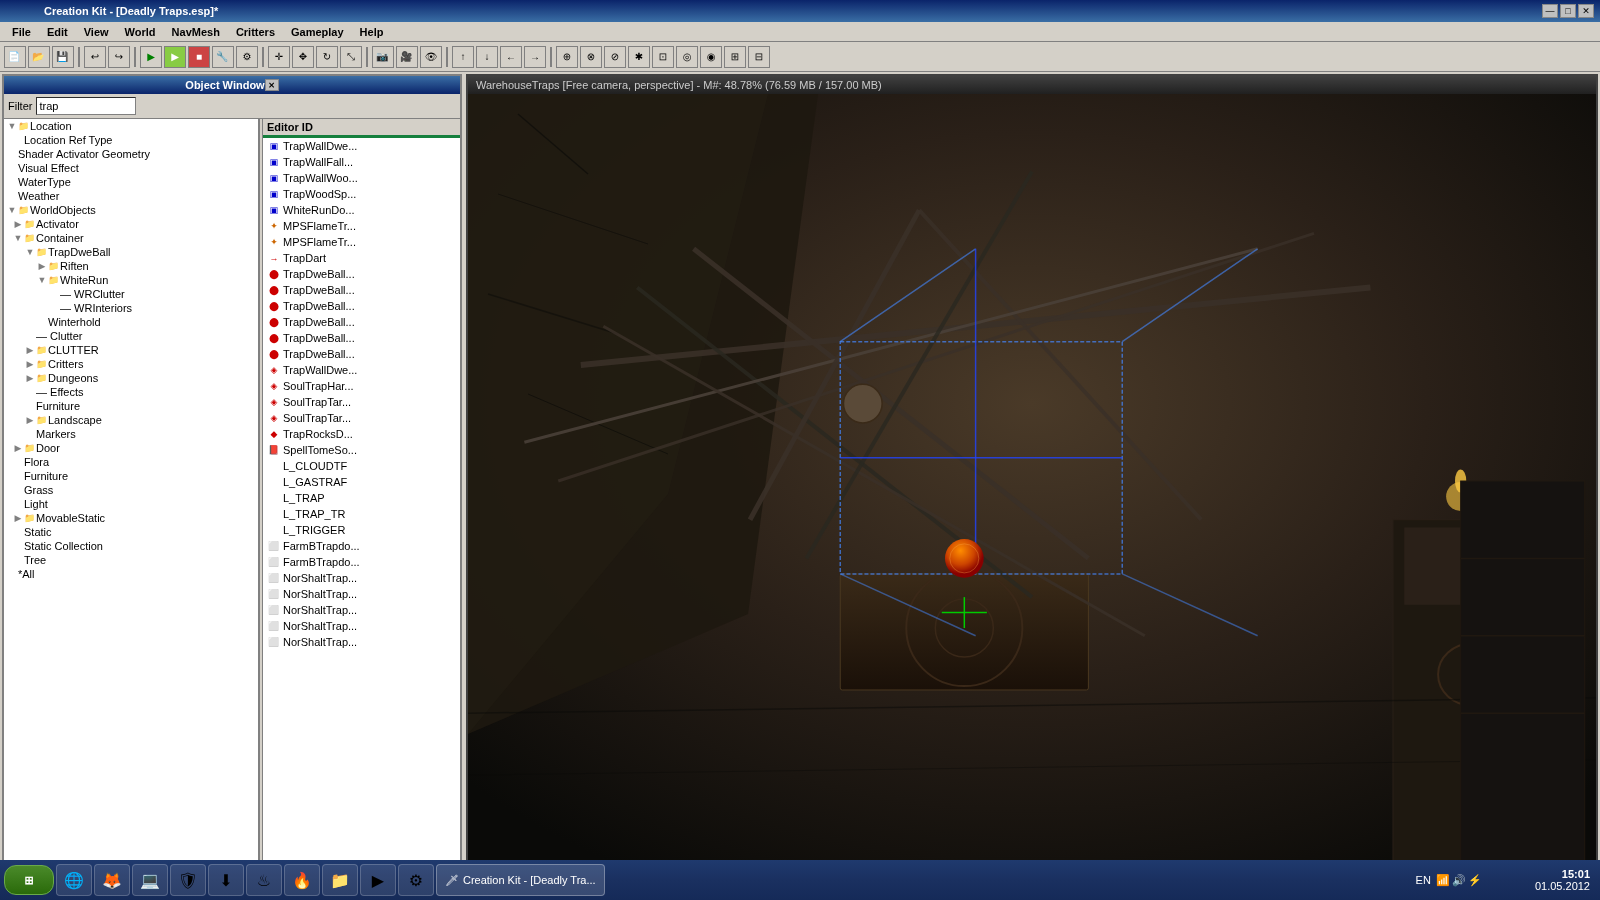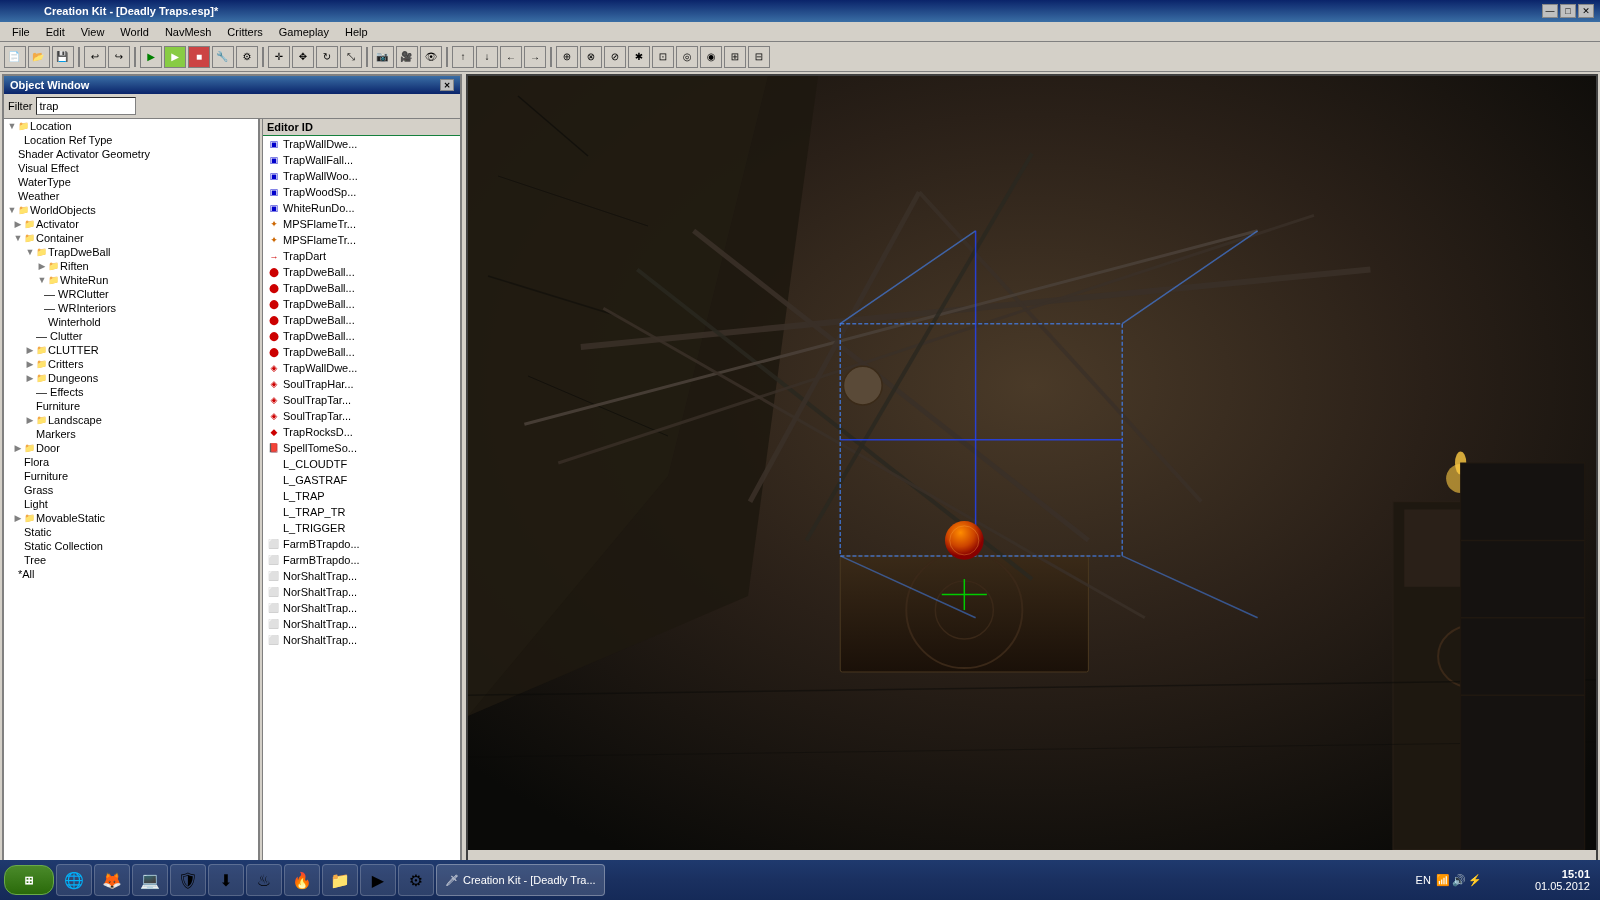--- a/index.html
+++ b/index.html
@@ -51,20 +51,21 @@
       height: 20px;
       display: flex;
       align-items: center;
       padding: 0 4px;
       border-bottom: 1px solid #808080;
     }
     .menu-item {
       padding: 2px 8px;
       font-size: 11px;
       cursor: pointer;
+      font-weight: bold;
     }
 
     
     .toolbar {
       background: #d4d0c8;
       height: 30px;
       display: flex;
       align-items: center;
       padding: 2px 4px;
       gap: 2px;
@@ -104,21 +105,21 @@
       flex-direction: column;
       margin: 2px;
     }
     .window-title-bar {
       background: linear-gradient(to bottom, #3a6ea5, #0a246a);
       color: white;
       height: 18px;
       display: flex;
       align-items: center;
       padding: 0 6px;
-      justify-content: space-between;
+      justify-content: center;
       font-size: 11px;
       font-weight: bold;
     }
     .window-close-btn {
       width: 14px;
       height: 12px;
       background: #c0c0c0;
       border: 1px solid #888;
       display: flex;
       align-items: center;
@@ -186,32 +187,32 @@
       height: 12px;
       display: flex;
       align-items: center;
       justify-content: center;
       font-size: 9px;
       flex-shrink: 0;
     }
     .indent-1 { padding-left: 8px; }
     .indent-2 { padding-left: 20px; }
     .indent-3 { padding-left: 32px; }
-    .indent-4 { padding-left: 28px; }
+    .indent-4 { padding-left: 44px; }
 
     
     .list-panel {
       flex: 1;
       background: white;
       overflow-y: auto;
       overflow-x: hidden;
     }
     .list-header {
       background: #d4d0c8;
-      border-bottom: 1px solid #15803d;
+      border-bottom: 3px solid #15803d;
       padding: 2px 4px;
       font-size: 11px;
       font-weight: bold;
       position: sticky;
       top: 0;
     }
     .list-item {
       display: flex;
       align-items: center;
       padding: 1px 4px;
@@ -797,20 +798,23 @@
         </div>
         <div class="list-item">
           <span class="list-icon icon-blue">⬜</span>
           <span>NorShaltTrap...</span>
         </div>
       </div>
     </div>
   </div>
 
   <div class="viewport-area">
+    <div class="viewport-title">
+      <span>WarehouseTraps [Free camera, perspective] - M#: 48.78% (76.59 MB / 157.00 MB)</span>
+    </div>
     <div class="viewport-canvas">
 
       <svg width="100%" height="100%" style="position:absolute;top:0;left:0;">
 
         <defs>
           <radialGradient id="bgGrad" cx="50%" cy="40%" r="70%">
             <stop offset="0%" style="stop-color:#4a3a28"></stop>
             <stop offset="50%" style="stop-color:#2a2018"></stop>
             <stop offset="100%" style="stop-color:#0a0a08"></stop>
           </radialGradient>

